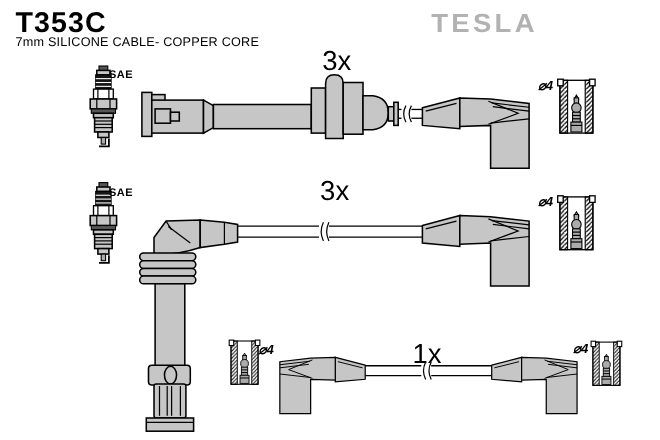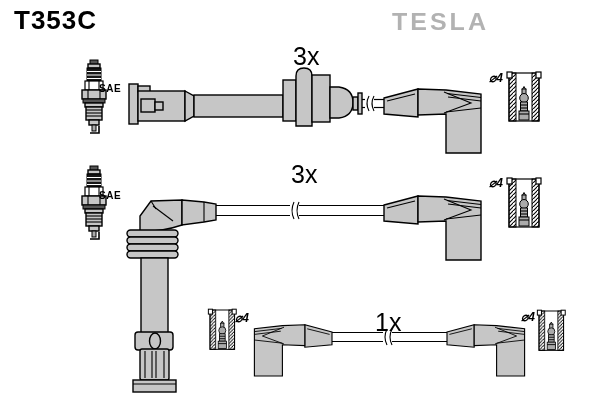--- a/index.html
+++ b/index.html
@@ -27,21 +27,21 @@
   .dk2{fill:#161616;stroke:var(--outline);stroke-width:1;}
   .wl{stroke:#ffffff;stroke-width:1;fill:none;}
   
   .lbl{position:absolute;color:#000;white-space:nowrap;}
   .part-number{left:14px;top:5px;font-size:26px;font-weight:bold;letter-spacing:1px;}
   .desc{left:14px;top:33px;font-size:11.5px;letter-spacing:0.2px;}
   .logo{left:392px;top:8px;font-size:25px;font-weight:800;color:var(--brand-gray);
         letter-spacing:3px;transform:scaleY(0.95);transform-origin:top left;}
   .qty{font-size:25px;}
   .dia{font-size:12px;font-weight:bold;font-style:italic;}
-  .sae{font-size:10px;font-weight:bold;letter-spacing:0.5px;margin-top:20px;}
+  .sae{font-size:10px;font-weight:bold;letter-spacing:0.5px;}
 </style>
 </head>
 <body>
 
 <div class="screen">
 
   <svg width="600" height="400" viewBox="0 0 600 400">
     <defs>
       <pattern id="hatch" width="4" height="4" patternUnits="userSpaceOnUse">
         <path d="M-1,5 L5,-1" stroke="#000" stroke-width="1.1"></path>
@@ -175,20 +175,21 @@
       <rect class="wb" x="383" y="329" width="9" height="16"></rect>
       <path class="ln" d="M387,329 q-4,8 0,16"></path>
       <path class="ln" d="M392,329 q-4,8 0,16"></path>
     </g>
 
     <use href="#boot" transform="translate(447,336) scale(0.8)"></use>
     <use href="#term" transform="translate(539,311) scale(0.82)"></use>
   </svg>
 
   <div class="lbl part-number">T353C</div>
+  <div class="lbl desc">7mm SILICONE CABLE- COPPER CORE</div>
   <div class="lbl logo">TESLA</div>
 
   <div class="lbl sae" style="left:99px;top:63px">SAE</div>
   <div class="lbl sae" style="left:99px;top:170px">SAE</div>
 
   <div class="lbl qty" style="left:293px;top:42px">3x</div>
   <div class="lbl qty" style="left:291px;top:160px">3x</div>
   <div class="lbl qty" style="left:375px;top:308px">1x</div>
 
   <div class="lbl dia" style="left:489px;top:71px">⌀4</div>

